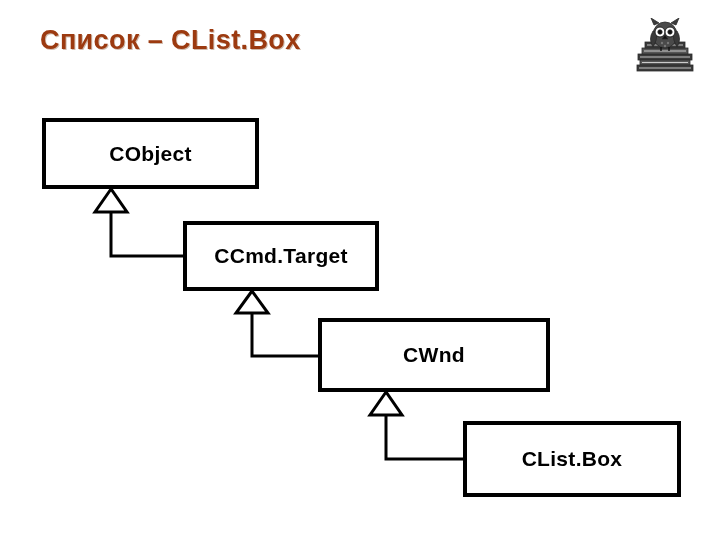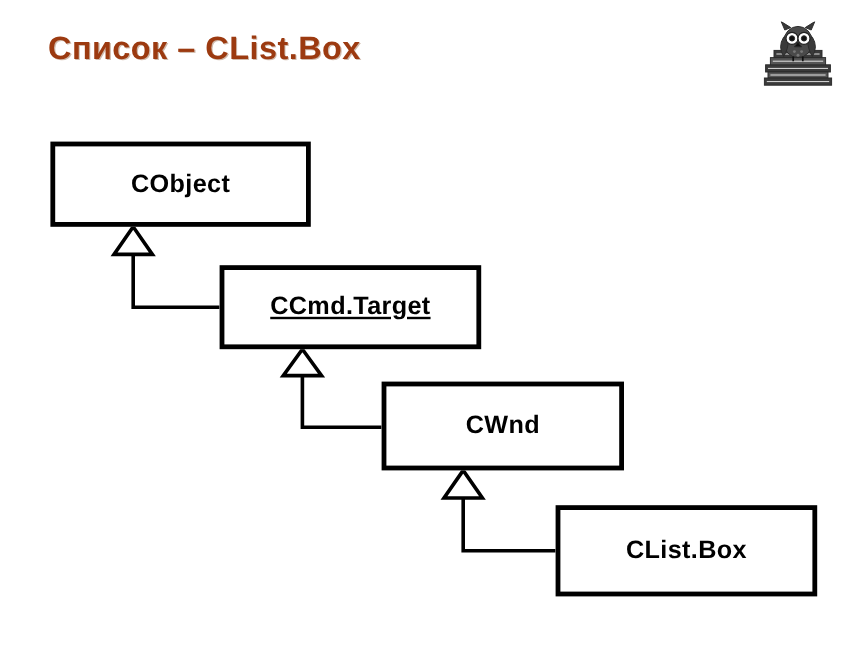--- a/index.html
+++ b/index.html
@@ -60,22 +60,22 @@
   }
   .node-label {
     font-family: "Liberation Sans", sans-serif;
     font-size: 21px;
     font-weight: bold;
     color: #000000;
     letter-spacing: 0.3px;
     white-space: nowrap;
   }
   #node-0 { left: 42px;  top: 102px; width: 217px; height: 71px; }
-  #node-1 { left: 183px; top: 205px; width: 218px; height: 70px; text-decoration: underline; }
-  #node-2 { left: 318px; top: 302px; width: 202px; height: 74px; }
+  #node-1 { left: 183px; top: 205px; width: 196px; height: 70px; }
+  #node-2 { left: 318px; top: 302px; width: 232px; height: 74px; }
   #node-3 { left: 463px; top: 405px; width: 218px; height: 76px; }
 
   
   #connectors {
     position: absolute;
     left: 0; top: 0;
     width: 720px; height: 540px;
     pointer-events: none;
   }
 </style>

